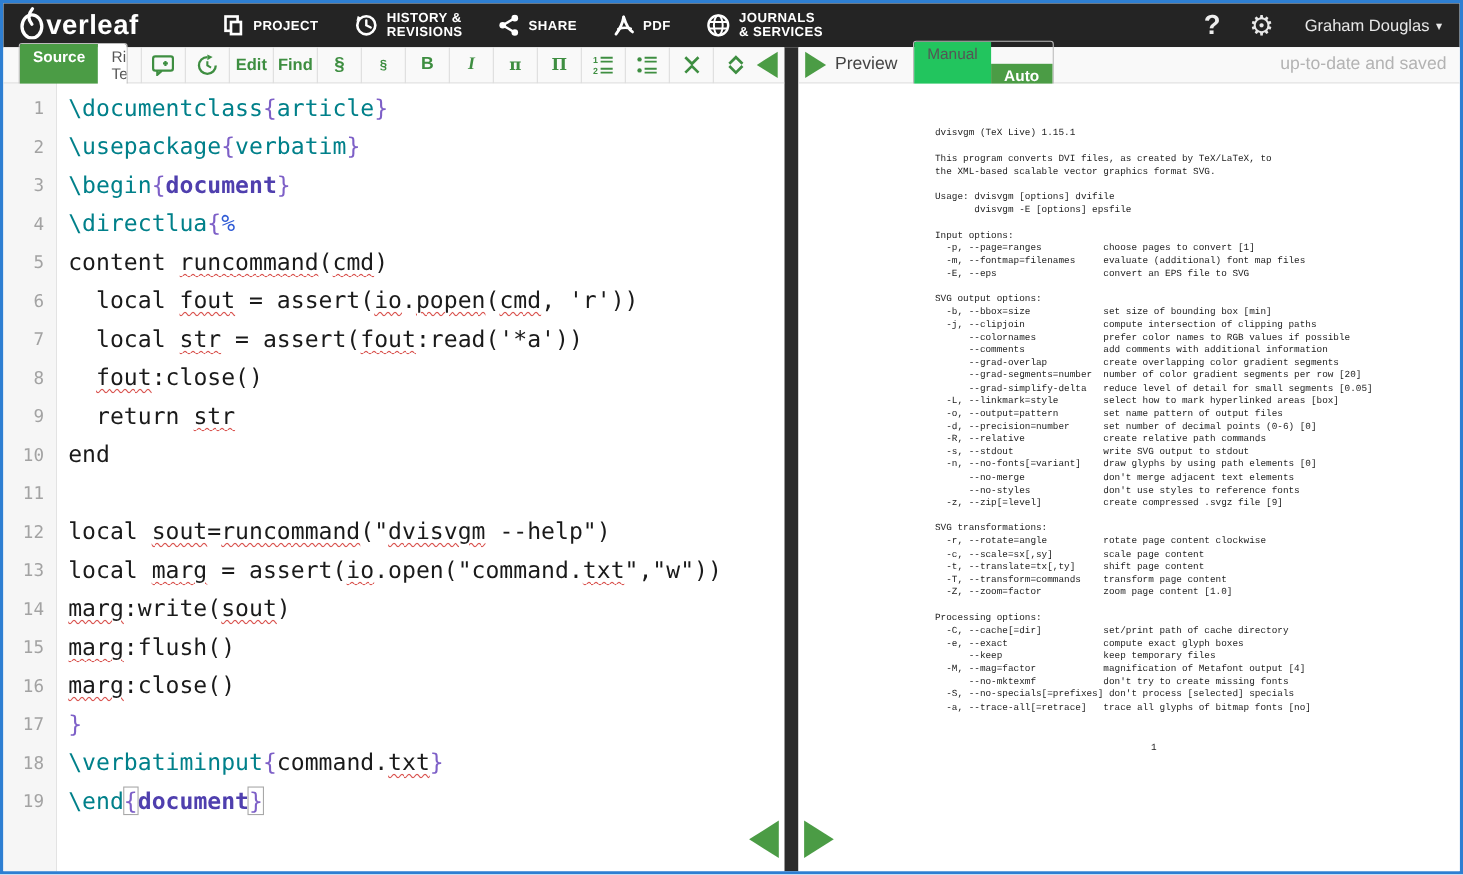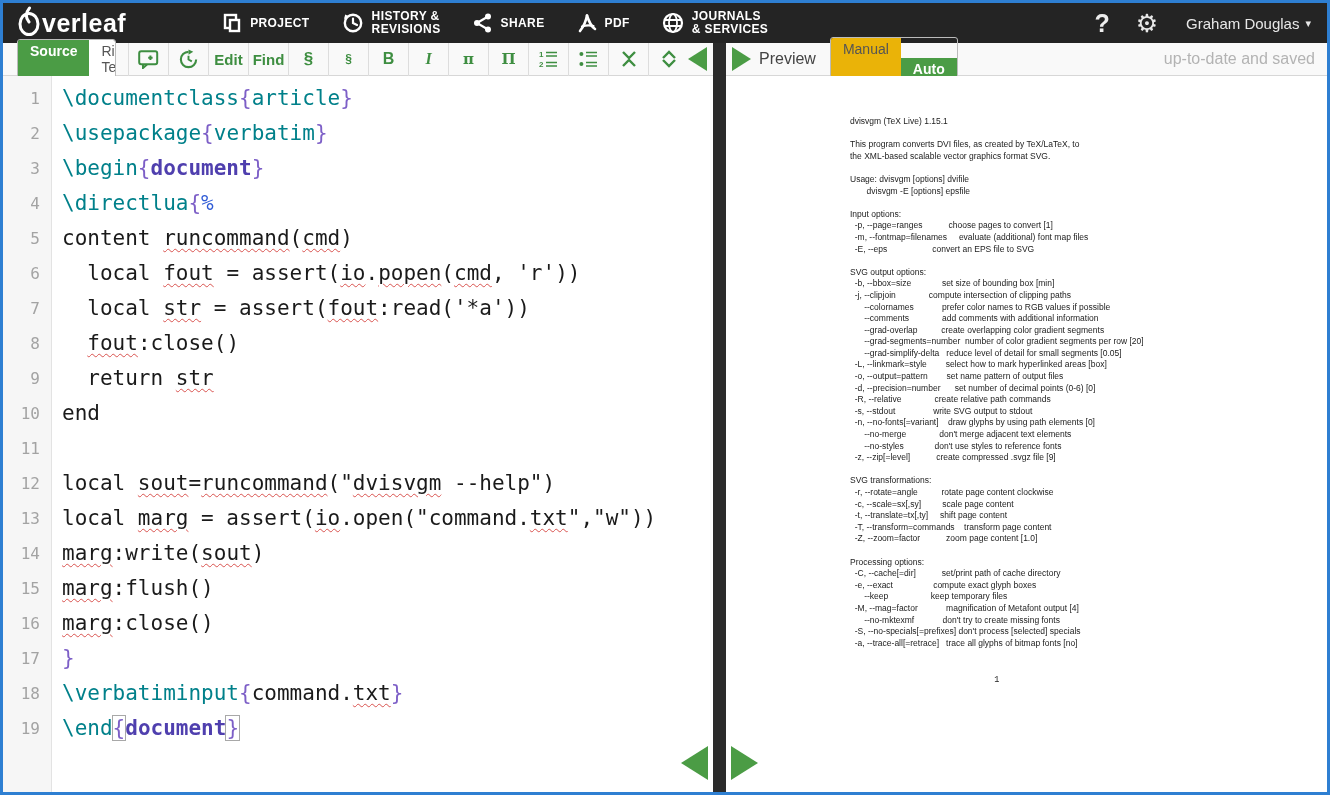--- a/index.html
+++ b/index.html
@@ -1,21 +1,21 @@
 <!DOCTYPE html>
 <html><head>
 <meta charset="utf-8">
 <style>
   * { margin:0; padding:0; box-sizing:border-box; }
   html,body { width:1330px; height:795px; font-family:"Liberation Sans", sans-serif; }
   .window { width:1330px; height:795px; border:3px solid #2e7fd2; background:#fff; display:flex; flex-direction:column; overflow:hidden; }
 
   
   .topbar { height:40px; background:#242424; display:flex; align-items:center; color:#fff; flex:0 0 40px; padding:0 10px 0 14px; }
-  .logo { display:flex; align-items:center; margin-right:80px;text-align:center; }
+  .logo { display:flex; align-items:center; margin-right:60px;text-align:center; }
   .logo-rest { font-size:25px; font-weight:700; letter-spacing:0.5px; color:#fff; }
   .nav-item { display:flex; align-items:center; gap:8px; margin:0 16px; cursor:pointer; }
   .nav-label { font-size:12px; font-weight:700; letter-spacing:.4px; white-space:pre-line; line-height:1.05; text-transform:uppercase; }
   .nav-icon svg { display:block; }
   .top-spacer { flex:1; }
   .help-q { font-size:25px; font-weight:700; color:#eee; margin:0 26px; cursor:pointer; }
   .gear { font-size:25px; color:#e8e8e8; margin-right:28px; cursor:pointer; font-family:"DejaVu Sans", sans-serif; }
   .user { font-size:15px; color:#e8e8e8; display:flex; align-items:center; gap:6px; cursor:pointer; margin-right:6px; }
   .caret { font-size:11px; }
 
@@ -40,40 +40,40 @@
   .tb-spacer { flex:1; }
 
   .tri { width:0; height:0; cursor:pointer; }
   .tri-left-sm  { border-top:12px solid transparent; border-bottom:12px solid transparent; border-right:19px solid #4b9c45; margin-right:6px; }
   .tri-right-sm { border-top:12px solid transparent; border-bottom:12px solid transparent; border-left:19px solid #4b9c45; margin:0 8px 0 6px; }
   .tri-left-lg  { position:absolute; bottom:12px; right:5px; border-top:17px solid transparent; border-bottom:17px solid transparent; border-right:27px solid #4b9c45; z-index:5; }
   .tri-right-lg { position:absolute; bottom:12px; left:5px;  border-top:17px solid transparent; border-bottom:17px solid transparent; border-left:27px solid #4b9c45; z-index:5; }
 
   .preview-label { font-size:16px; color:#444; margin-right:14px; }
   .btn-group { display:flex; border-radius:3px; overflow:hidden; border:1px solid #bbb; }
-  .pv-btn { font-size:14px; padding:3px 12px; background:#eab308; color:#555; cursor:pointer; }
+  .pv-btn { font-size:14px; padding:3px 12px; background:#22c55e; color:#555; cursor:pointer; }
   .pv-btn.active { background:#4b9c45; color:#fff; font-weight:700;margin-top:20px; }
   .status { margin-left:auto; margin-right:12px; color:#b3b3b3; font-size:16px; }
 
   
   .editor-surface { flex:1; overflow:auto; background:linear-gradient(to right,#f6f6f6 0,#f6f6f6 48px,#e3e3e3 48px,#e3e3e3 49px,#fff 49px); padding-top:5px; font-family:"DejaVu Sans Mono", monospace; }
   .code-row { display:flex; height:35px; line-height:35px; }
   .ln { width:48px; flex:0 0 48px; text-align:right; padding-right:11px; color:#a3a3a3; font-size:16px; user-select:none; }
   .code { font-size:21px; white-space:pre; color:#1a1a1a; padding-left:11px; }
   .tok.cmd { color:#00808a; }
   .tok.brace { color:#7d5fc7; }
   .tok.env { color:#4f3fae; font-weight:700; }
   .tok.comment { color:#2f5bd6; font-style:italic; }
   .tok.misspell { text-decoration:underline wavy #d9534f 1px; text-underline-offset:3px; }
   .tok.match { outline:1px solid #a8a8a8; }
 
   
   .pdf-scroll { flex:1; overflow:auto; background:#fff; }
   .pdf-page { padding:40px 0 0 124px; width:fit-content; }
-  .pdf-pre { font-family:Liberation Sans, sans-serif; font-size:8.5px; line-height:11.6px; color:#222; white-space:pre; }
+  .pdf-pre { font-family:Liberation Mono, monospace; font-size:8.5px; line-height:11.6px; color:#222; white-space:pre; }
   .page-num { font-family:"Liberation Mono", monospace; font-size:8.5px; color:#222; text-align:center; margin-top:26px; }
 </style>
 </head>
 <body>
 
 <div class="window">
 
   <div class="topbar">
     <div class="logo">
       <span style="margin-right:1px;">

